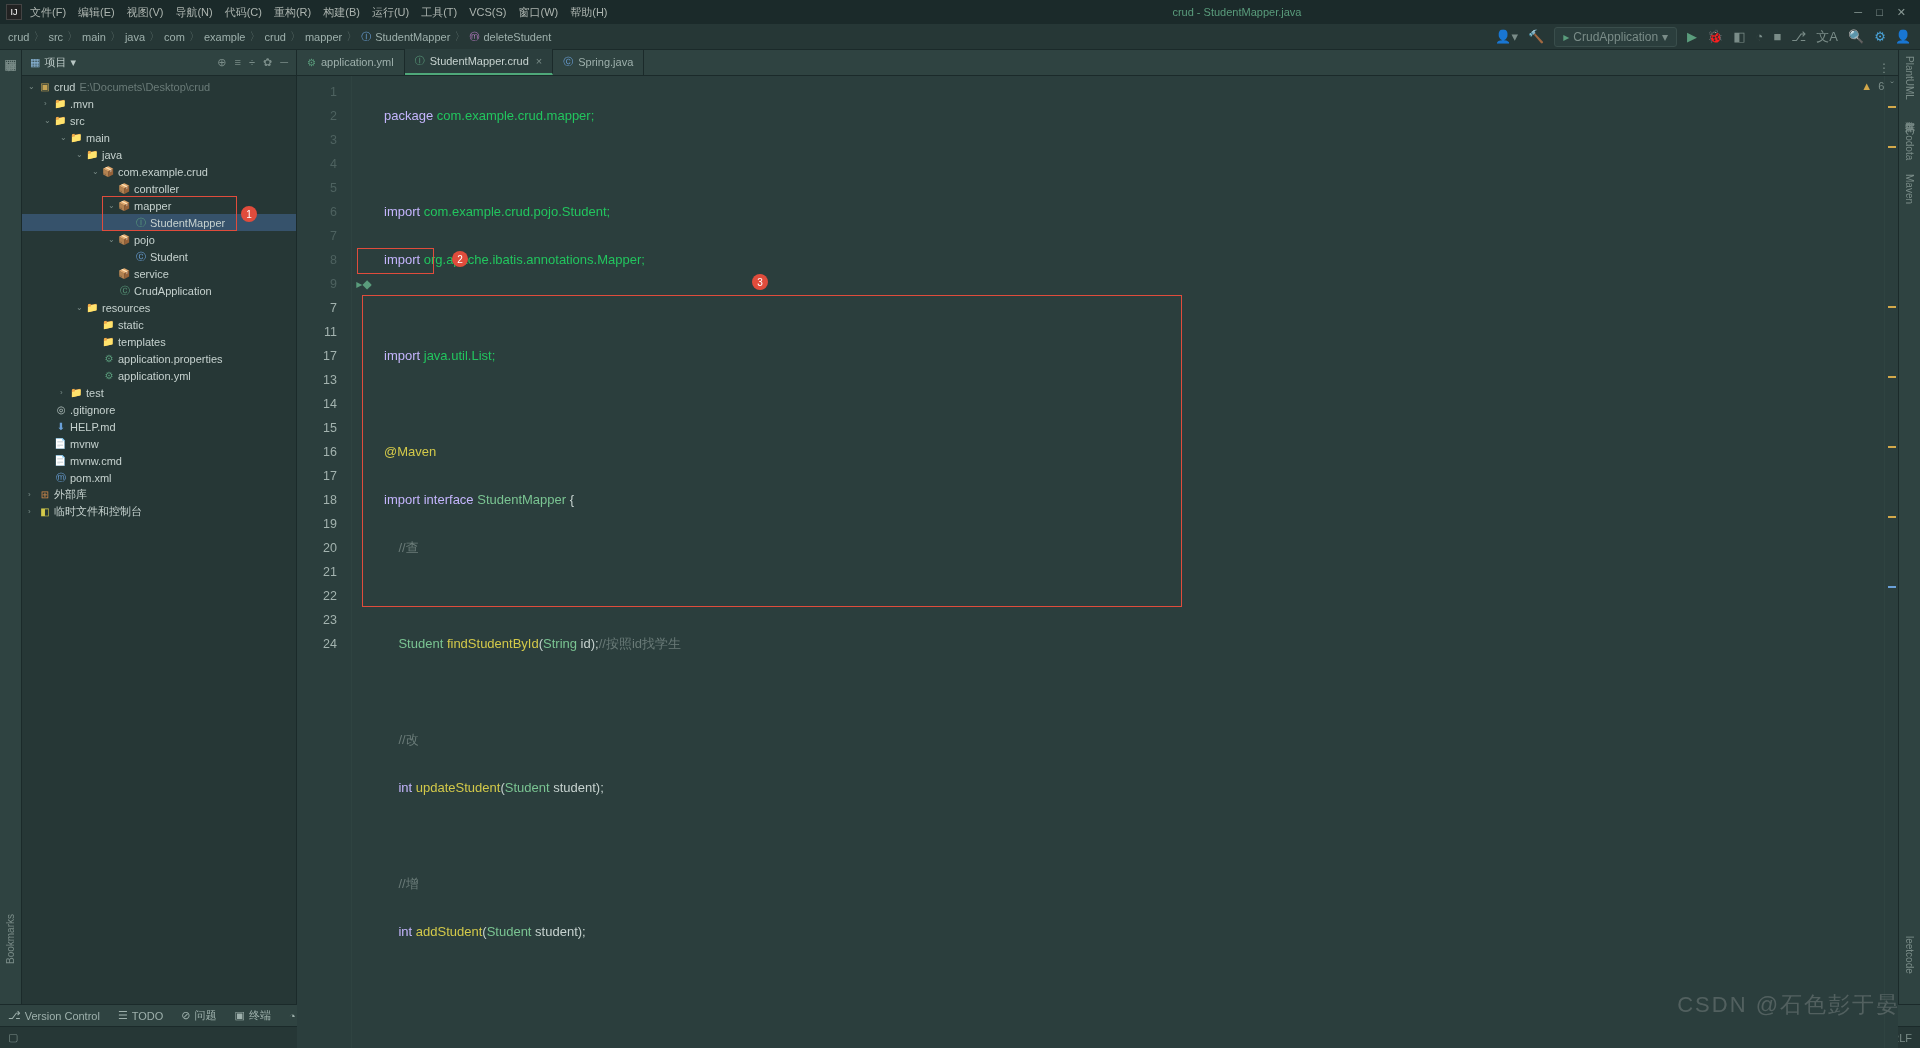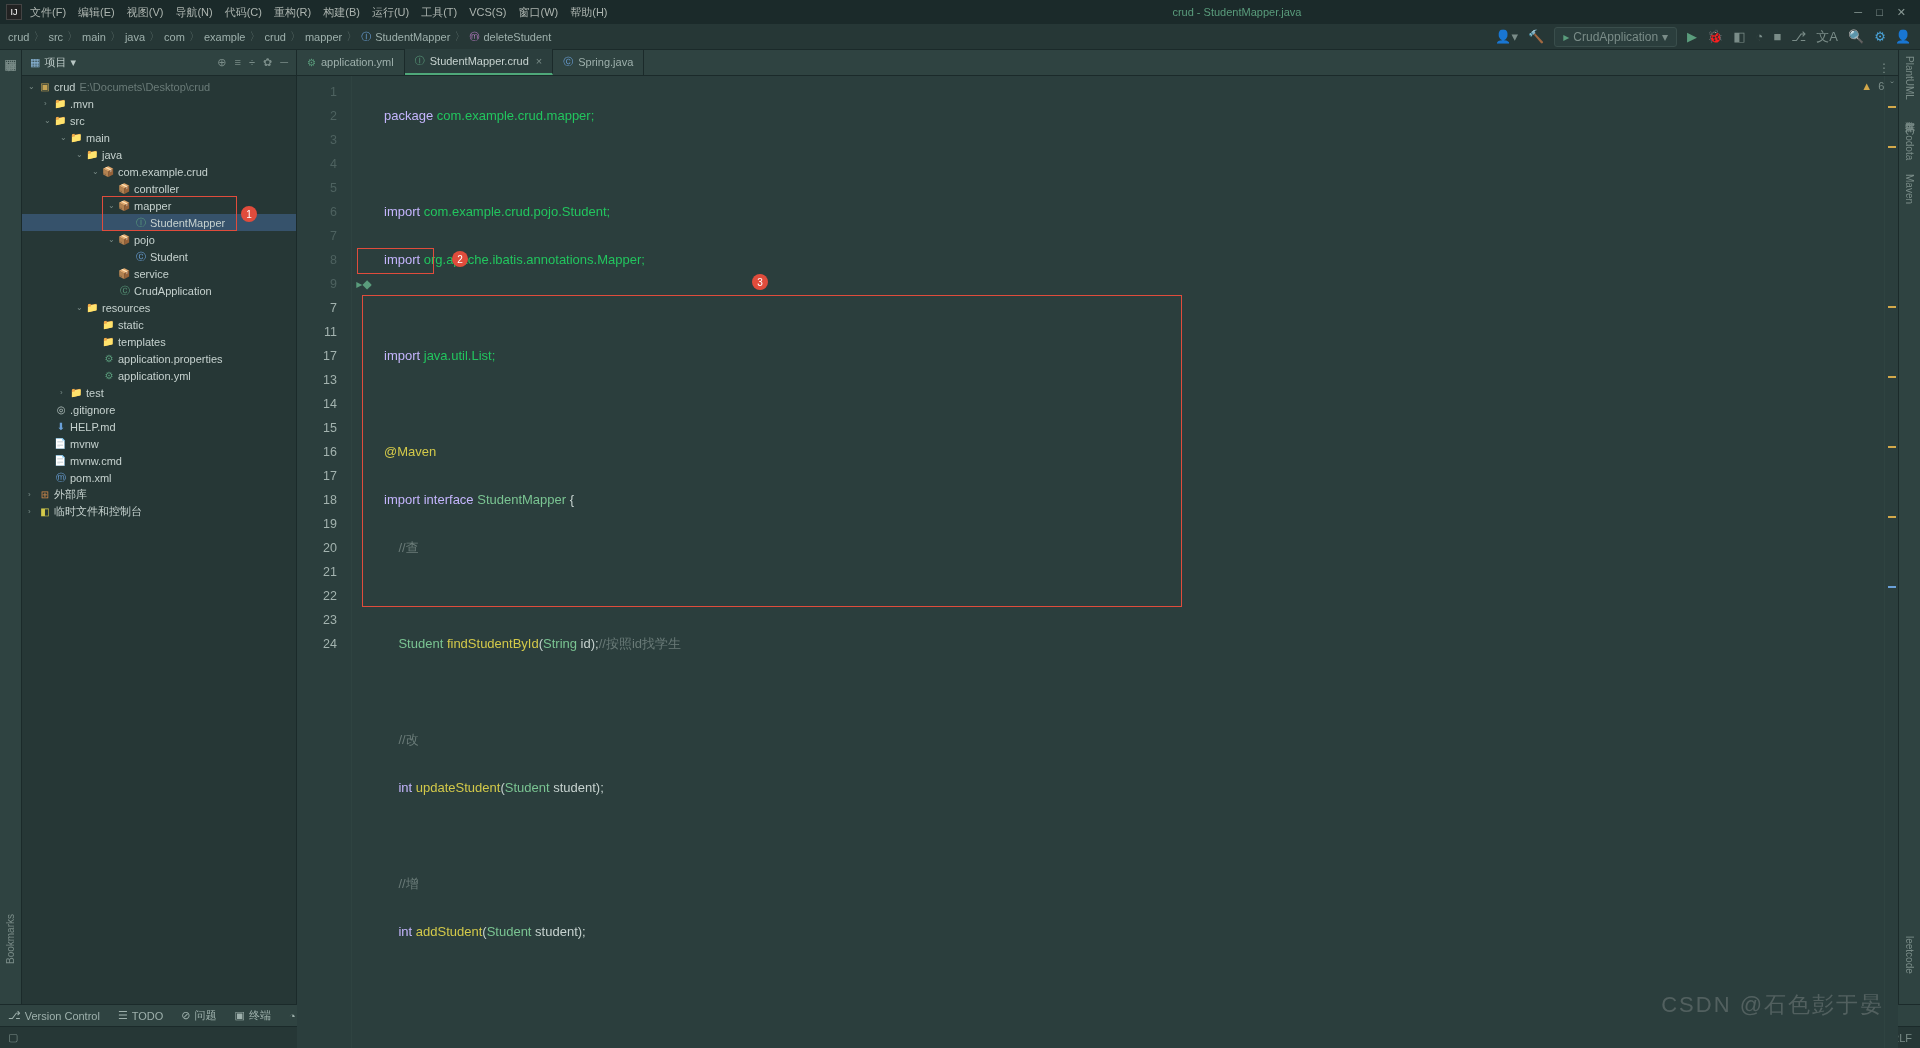--- a/index.html
+++ b/index.html
@@ -53,21 +53,21 @@
 .ed-right{position:absolute;right:4px;top:4px;display:flex;gap:6px;align-items:center;font-size:11px;color:#7a8c88}
 .ed-right .warn{color:#d3a84a}
 .marker-bar{width:14px;background:#2b3e3d;border-left:1px solid #2f4341;position:relative}
 .marker-bar .m{position:absolute;right:2px;width:8px;height:2px;background:#d3a84a}
 .rsb{width:22px;background:#2f4341;display:flex;flex-direction:column;align-items:center;padding-top:6px;gap:14px;font-size:10px;color:#7a8c88;border-left:1px solid #1b2a2a}
 .rsb .vt{writing-mode:vertical-lr}
 .bottom-bar{height:22px;background:#2f4341;display:flex;align-items:center;padding:0 8px;font-size:11px;color:#9eb0ac;border-top:1px solid #1b2a2a}
 .bottom-bar .bi{display:flex;align-items:center;gap:4px;margin-right:18px;cursor:pointer}
 .status{height:22px;background:#263736;display:flex;align-items:center;padding:0 8px;font-size:11px;color:#7a8c88;border-top:1px solid #1b2a2a}
 .status .sr{margin-left:auto;display:flex;gap:14px}
-.watermark{position:absolute;right:36px;bottom:28px;font-size:22px;color:rgba(200,200,200,.25);letter-spacing:2px;z-index:20}
+.watermark{position:absolute;right:20px;bottom:28px;font-size:22px;color:rgba(200,200,200,.25);letter-spacing:2px;z-index:20}
 </style>
 </head>
 <body>
 
 <div class="menubar">
   <div class="logo">IJ</div>
   <span class="mi">文件(F)</span>
   <span class="mi">编辑(E)</span>
   <span class="mi">视图(V)</span>
   <span class="mi">导航(N)</span>

